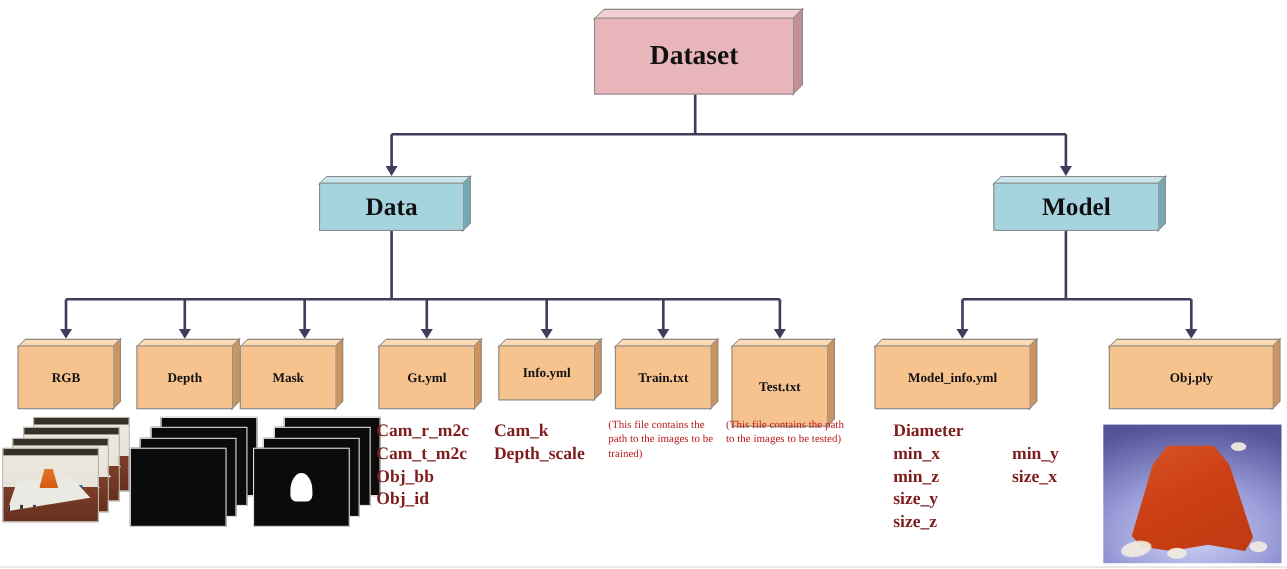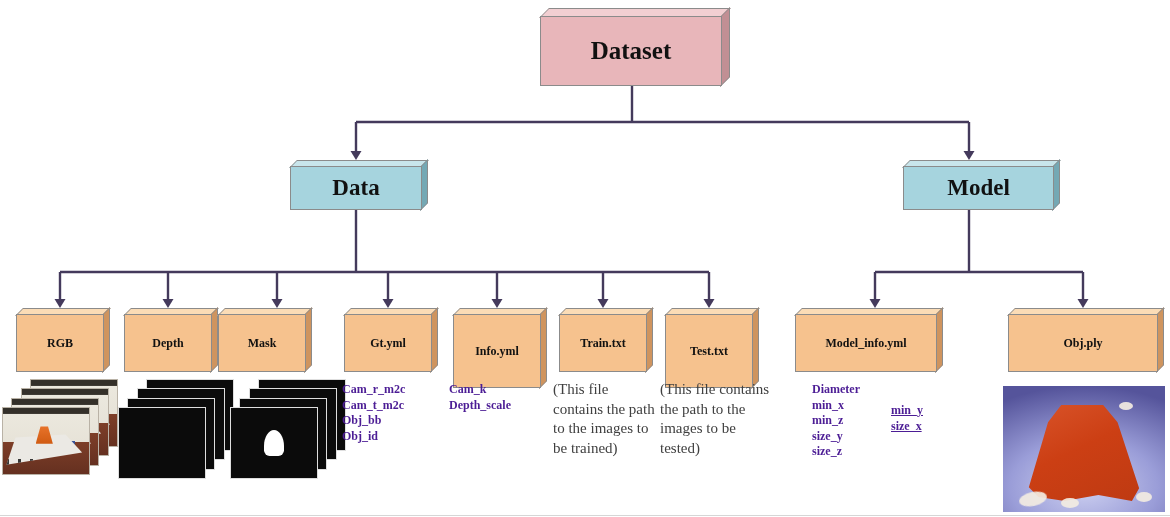--- a/index.html
+++ b/index.html
@@ -20,25 +20,25 @@
   .n-leaf{--ff:var(--leaf-fill);--ft:var(--leaf-top);--fr:var(--leaf-side);}
   .lbl{font-weight:bold;color:var(--text,#111);white-space:nowrap;}
   .lbl-xl{font-size:25px;}.lbl-lg{font-size:23px;}.lbl-md{font-size:12px;}
 
   
   #connectors{position:absolute;left:0;top:0;pointer-events:none;}
   #connectors path{stroke:var(--connector,#443a5c);stroke-width:2.4;fill:none;}
   #connectors polygon{fill:var(--connector,#443a5c);}
 
   
-  .details{position:absolute;font-weight:bold;font-size:12px;line-height:1.3;color:#4c1d95;}
+  .details{position:absolute;font-weight:bold;font-size:16px;line-height:1.3;color:#7f1d1d;}
   .details span{display:block;white-space:nowrap;}
-  .note{position:absolute;font-size:15px;line-height:1.3;color:#404040;}
+  .note{position:absolute;font-size:10px;line-height:1.3;color:#b91c1c;}
   .mi-col{display:inline-block;vertical-align:top;}
-  .mi-col2{margin-left:28px;padding-top:21px;text-decoration:underline;}
+  .mi-col2{margin-left:40px;padding-top:21px;}
 
   
   .stack{position:absolute;width:114px;height:100px;}
   .layer{position:absolute;}
   .p0{left:28px;top:0;}.p1{left:19px;top:9px;}.p2{left:9px;top:19px;}.p3{left:0;top:28px;}
   .photo{width:86px;height:66px;border:1px solid #b9b2a6;
     background-image:
       linear-gradient(#34302a,#34302a),
       linear-gradient(#3a549a,#2f4784),
       linear-gradient(180deg,#ece9df 0%,#e7e3d8 52%,#7d3e28 52%,#653020 100%);
@@ -138,21 +138,21 @@
       <span class="lbl lbl-md">Mask</span>
     </div>
   </div>
   <div class="box3d n-leaf" style="left:344px;top:308px;width:94px;height:64px">
     <div class="f-top"></div>
     <div class="f-right"></div>
     <div class="face">
       <span class="lbl lbl-md">Gt.yml</span>
     </div>
   </div>
-  <div class="box3d n-leaf" style="left:453px;top:308px;width:94px;height:80px">
+  <div class="box3d n-leaf" style="left:453px;top:308px;width:94px;height:56px">
     <div class="f-top"></div>
     <div class="f-right"></div>
     <div class="face">
       <span class="lbl lbl-md">Info.yml</span>
     </div>
   </div>
   <div class="box3d n-leaf" style="left:559px;top:308px;width:94px;height:64px">
     <div class="f-top"></div>
     <div class="f-right"></div>
     <div class="face">

